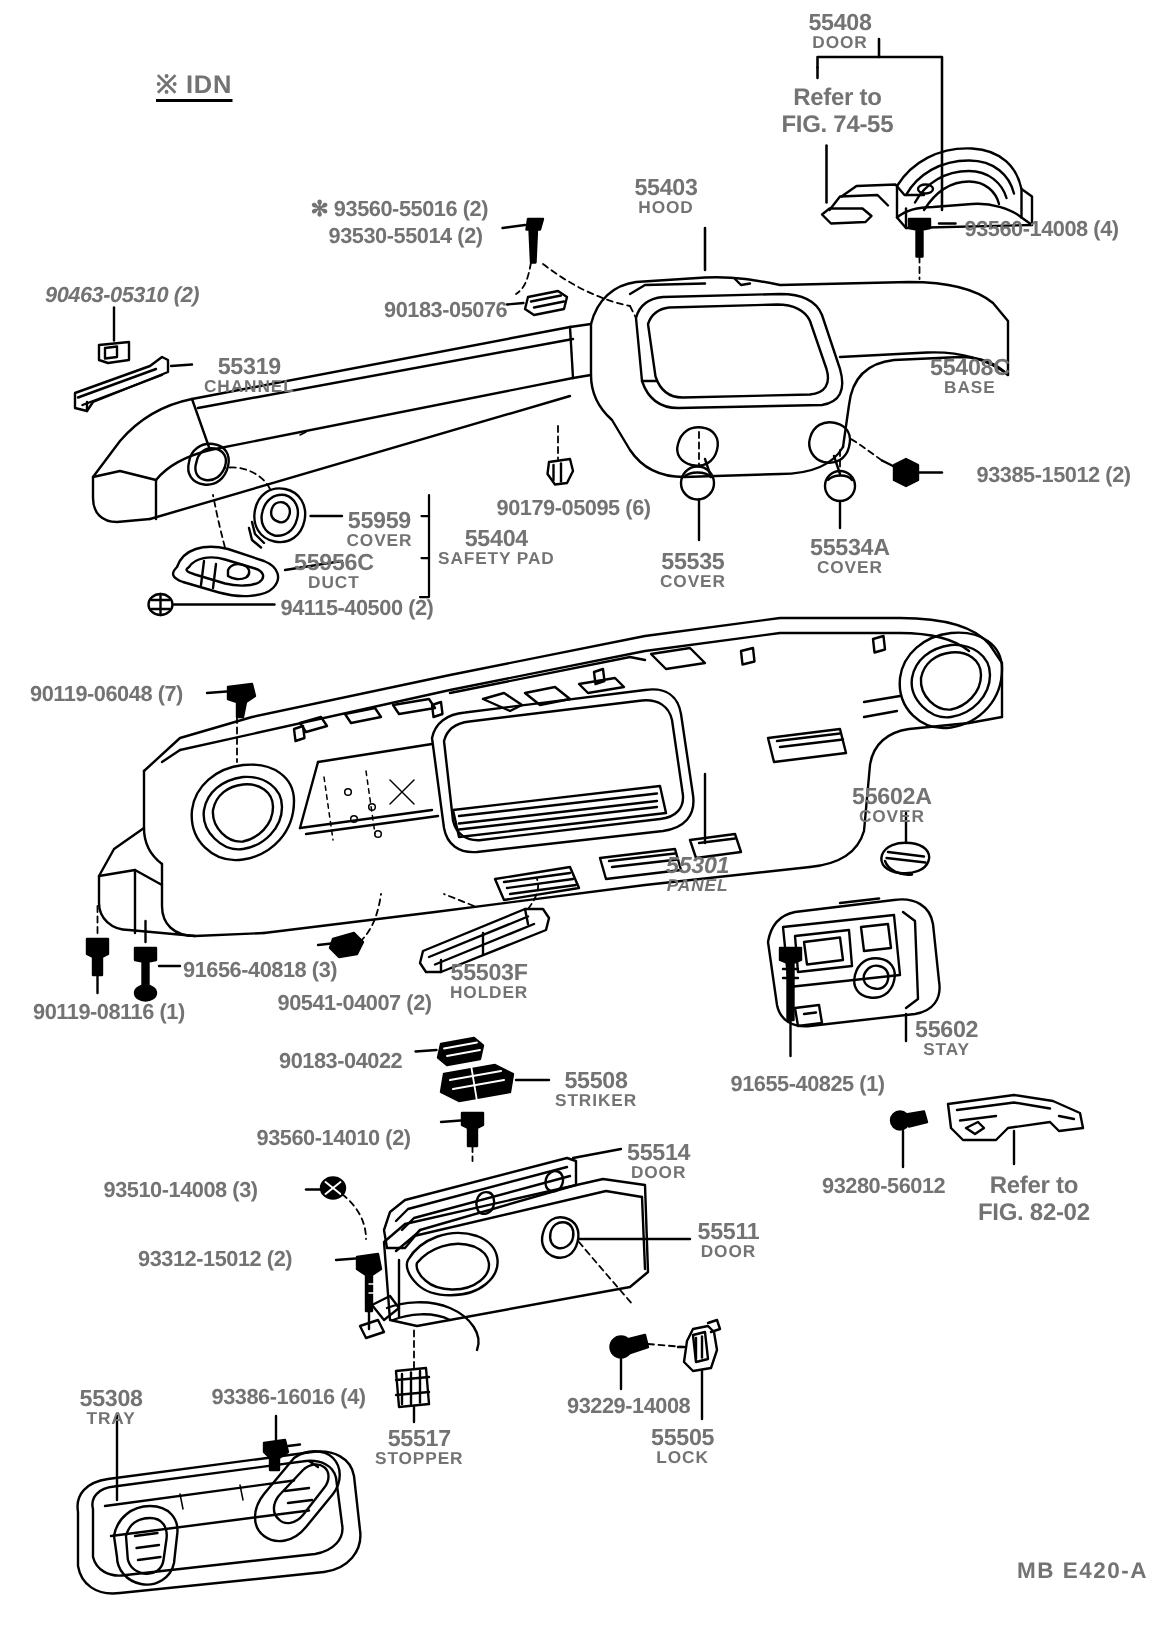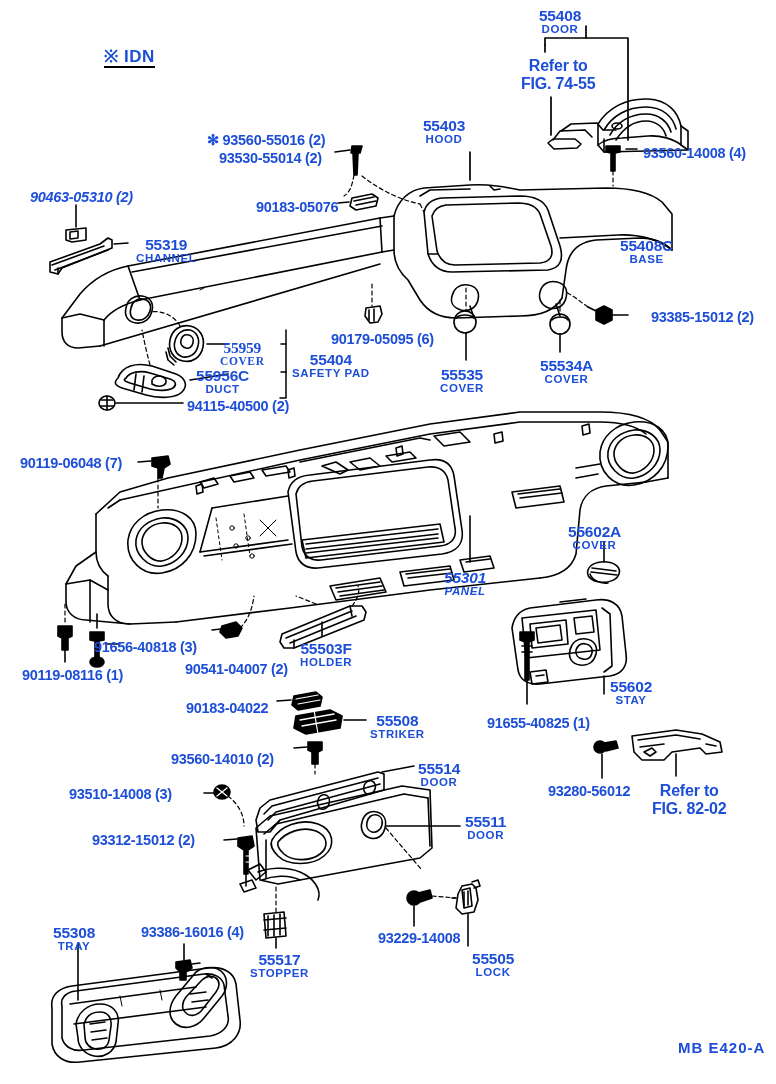--- a/index.html
+++ b/index.html
@@ -23,21 +23,21 @@
   svg.art {
     position: absolute;
     left: 0; top: 0;
     width: 776px; height: 1084px;
     pointer-events: none;
   }
   .lbl {
     position: absolute;
     font-family: "Liberation Sans", sans-serif;
     font-weight: bold;
-    color: #1d4ed8;
+    color: #737373;
     white-space: nowrap;
     line-height: 1.0;
     letter-spacing: -0.2px;
   }
   .num {
     font-size: 15.5px;
     font-weight: bold;
   }
   .sub {
     font-size: 11.5px;
@@ -563,21 +563,21 @@
         <div class="num ctr">55319</div>
         <div class="sub ctr">CHANNEL</div>
       </div>
       <div class="lbl stack" style="left: 620px; top: 238px;">
         <div class="num ctr">55408C</div>
         <div class="sub ctr">BASE</div>
       </div>
       <div class="lbl stack" style="left: 651px; top: 310px;">
         <div class="pn">93385-15012 (2)</div>
       </div>
-      <div class="lbl stack" style="left: 220px; top: 340px; font-family: Liberation Serif, serif;">
+      <div class="lbl stack" style="left: 231px; top: 340px;">
         <div class="num ctr">55959</div>
         <div class="sub ctr">COVER</div>
       </div>
       <div class="lbl stack" style="left: 196px; top: 368px;">
         <div class="num ctr">55956C</div>
         <div class="sub ctr">DUCT</div>
       </div>
       <div class="lbl stack" style="left: 292px; top: 352px;">
         <div class="num ctr">55404</div>
         <div class="sub ctr">SAFETY PAD</div>
@@ -600,21 +600,21 @@
         <div class="pn">90119-06048 (7)</div>
       </div>
       <div class="lbl stack" style="left: 568px; top: 524px;">
         <div class="num ctr">55602A</div>
         <div class="sub ctr">COVER</div>
       </div>
       <div class="lbl stack" style="left: 444px; top: 570px; font-style: italic;">
         <div class="num ctr">55301</div>
         <div class="sub ctr">PANEL</div>
       </div>
-      <div class="lbl stack" style="left: 94px; top: 640px;">
+      <div class="lbl stack" style="left: 122px; top: 640px;">
         <div class="pn">91656-40818 (3)</div>
       </div>
       <div class="lbl stack" style="left: 22px; top: 668px;">
         <div class="pn">90119-08116 (1)</div>
       </div>
       <div class="lbl stack" style="left: 185px; top: 662px;">
         <div class="pn">90541-04007 (2)</div>
       </div>
       <div class="lbl stack" style="left: 300px; top: 641px;">
         <div class="num ctr">55503F</div>
@@ -665,19 +665,19 @@
       <div class="lbl stack" style="left: 141px; top: 925px; justify-content: flex-end;">
         <div class="pn">93386-16016 (4)</div>
       </div>
       <div class="lbl stack" style="left: 250px; top: 952px;">
         <div class="num ctr">55517</div>
         <div class="sub ctr">STOPPER</div>
       </div>
       <div class="lbl stack" style="left: 378px; top: 931px;">
         <div class="pn">93229-14008</div>
       </div>
-      <div class="lbl stack" style="left: 472px; top: 951px;">
+      <div class="lbl stack" style="left: 434px; top: 951px;">
         <div class="num ctr">55505</div>
         <div class="sub ctr">LOCK</div>
       </div>
     </div>
 
 </div>
 
 </body></html>

